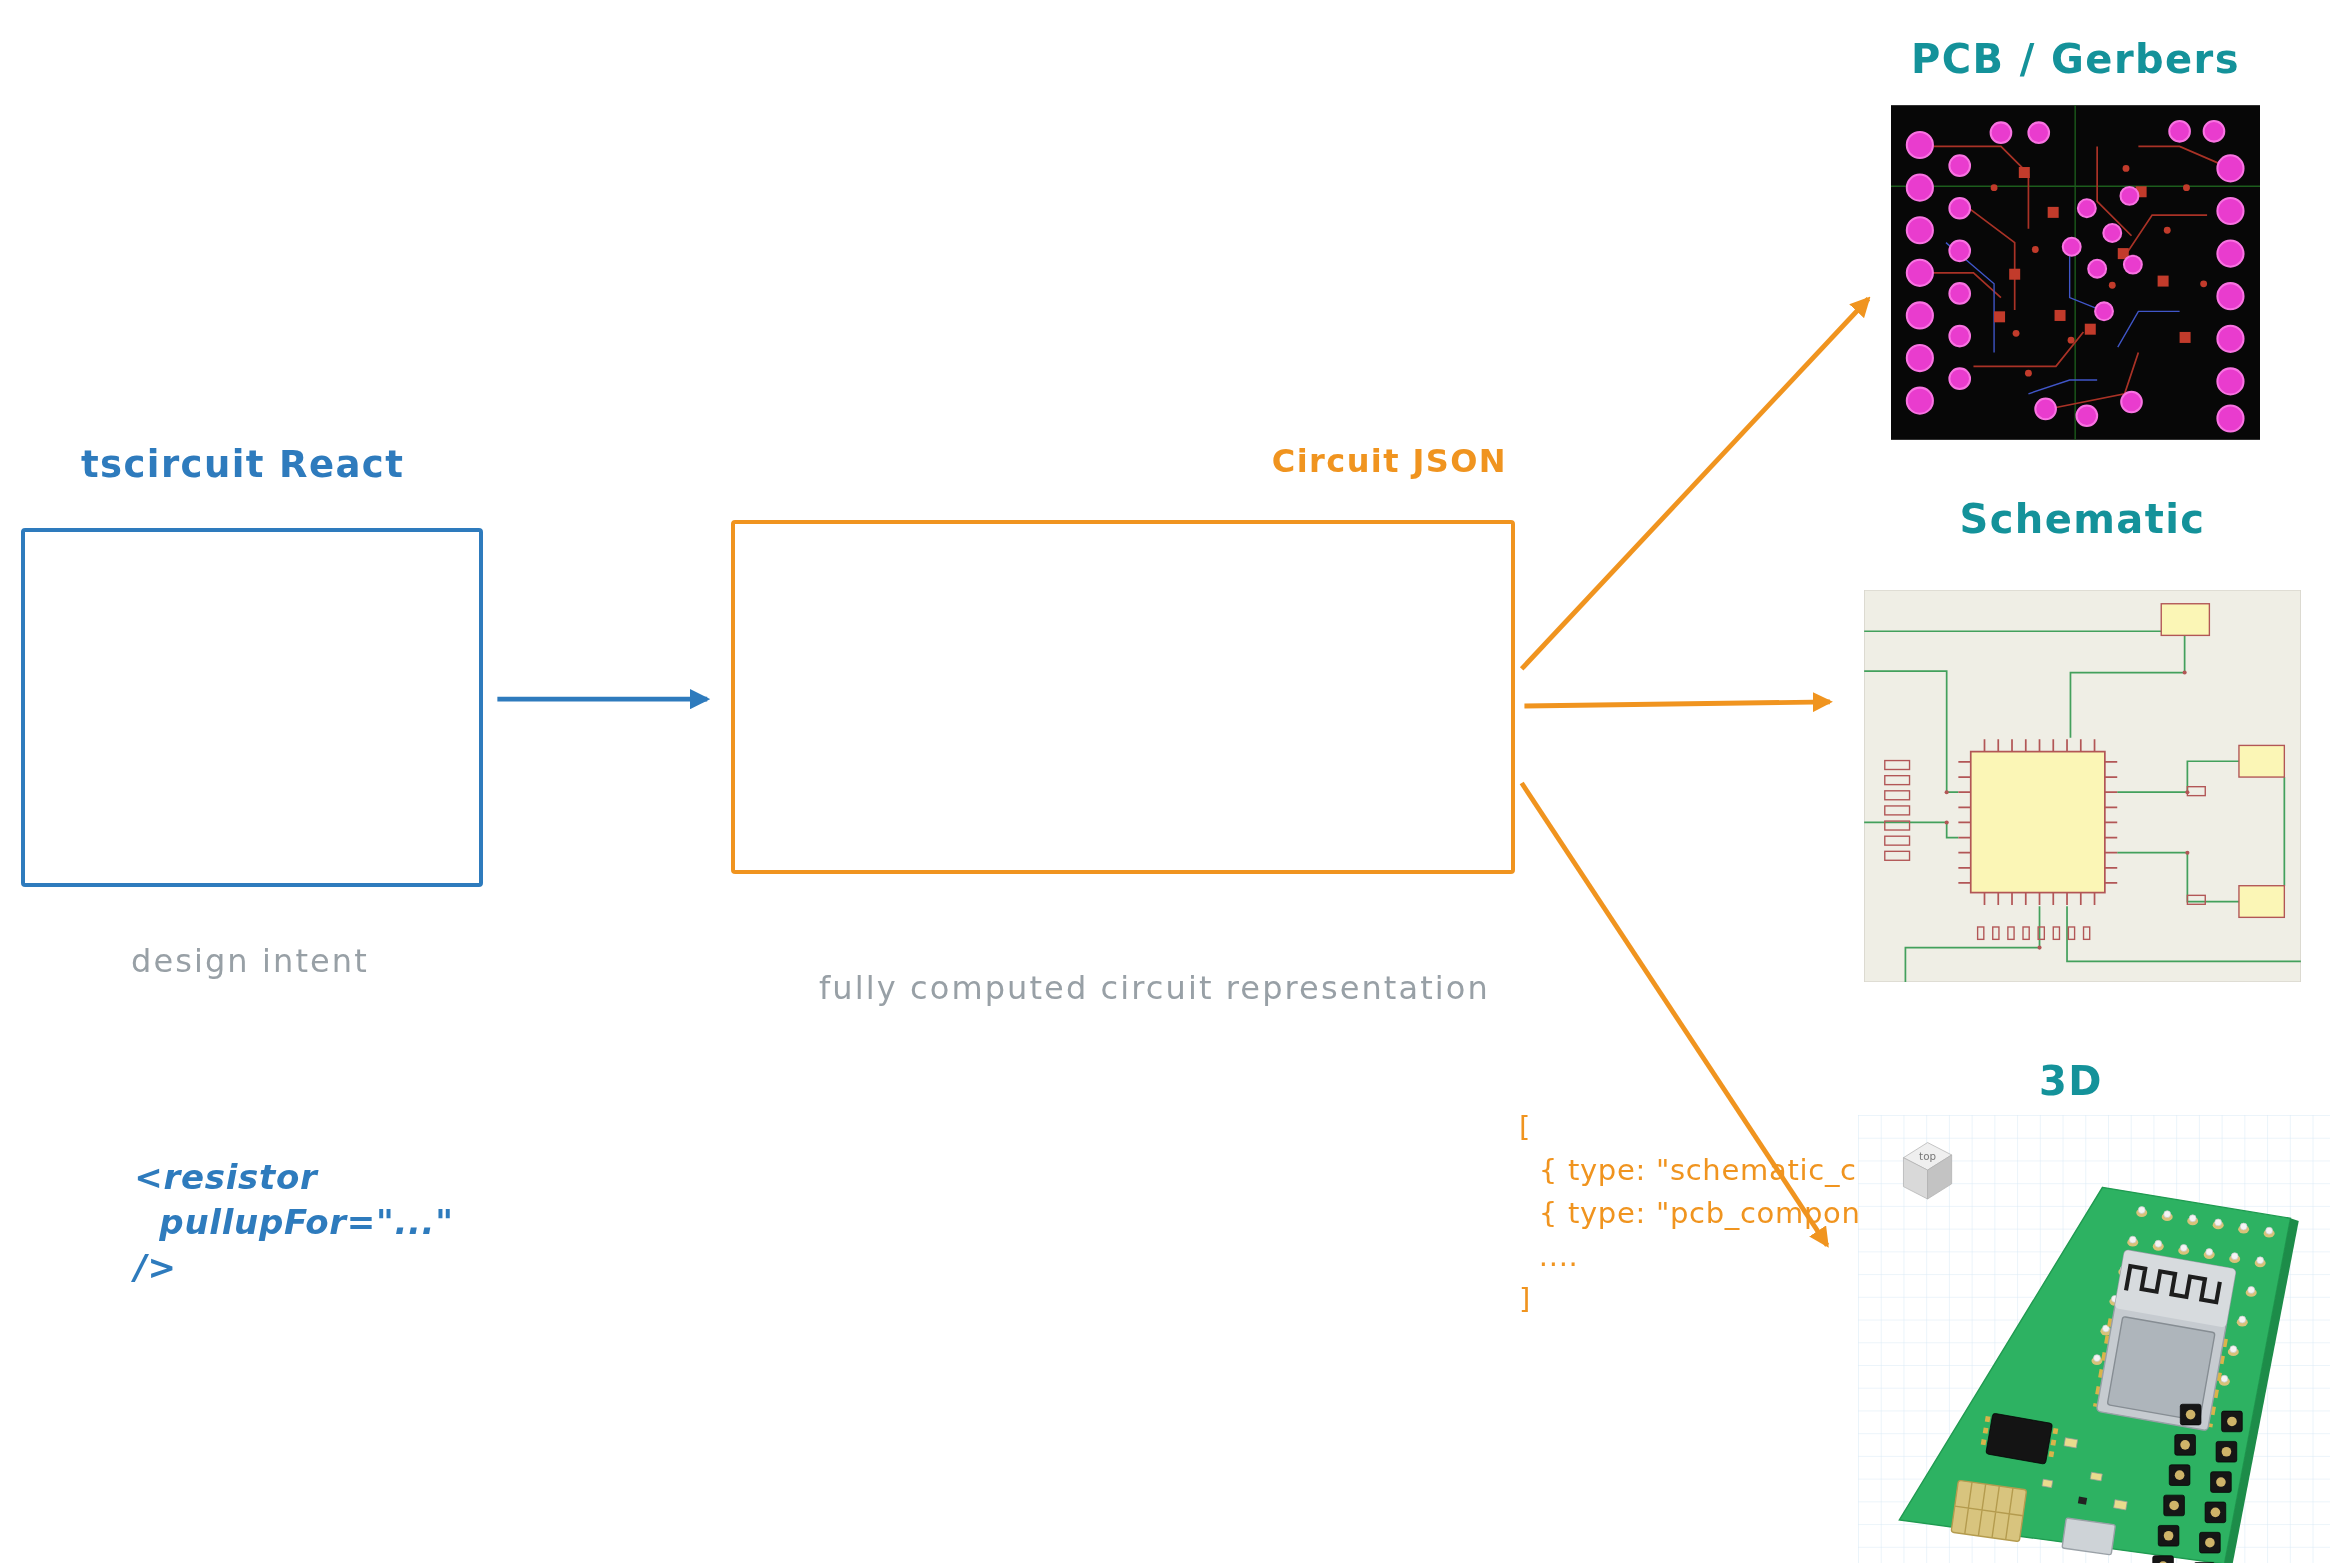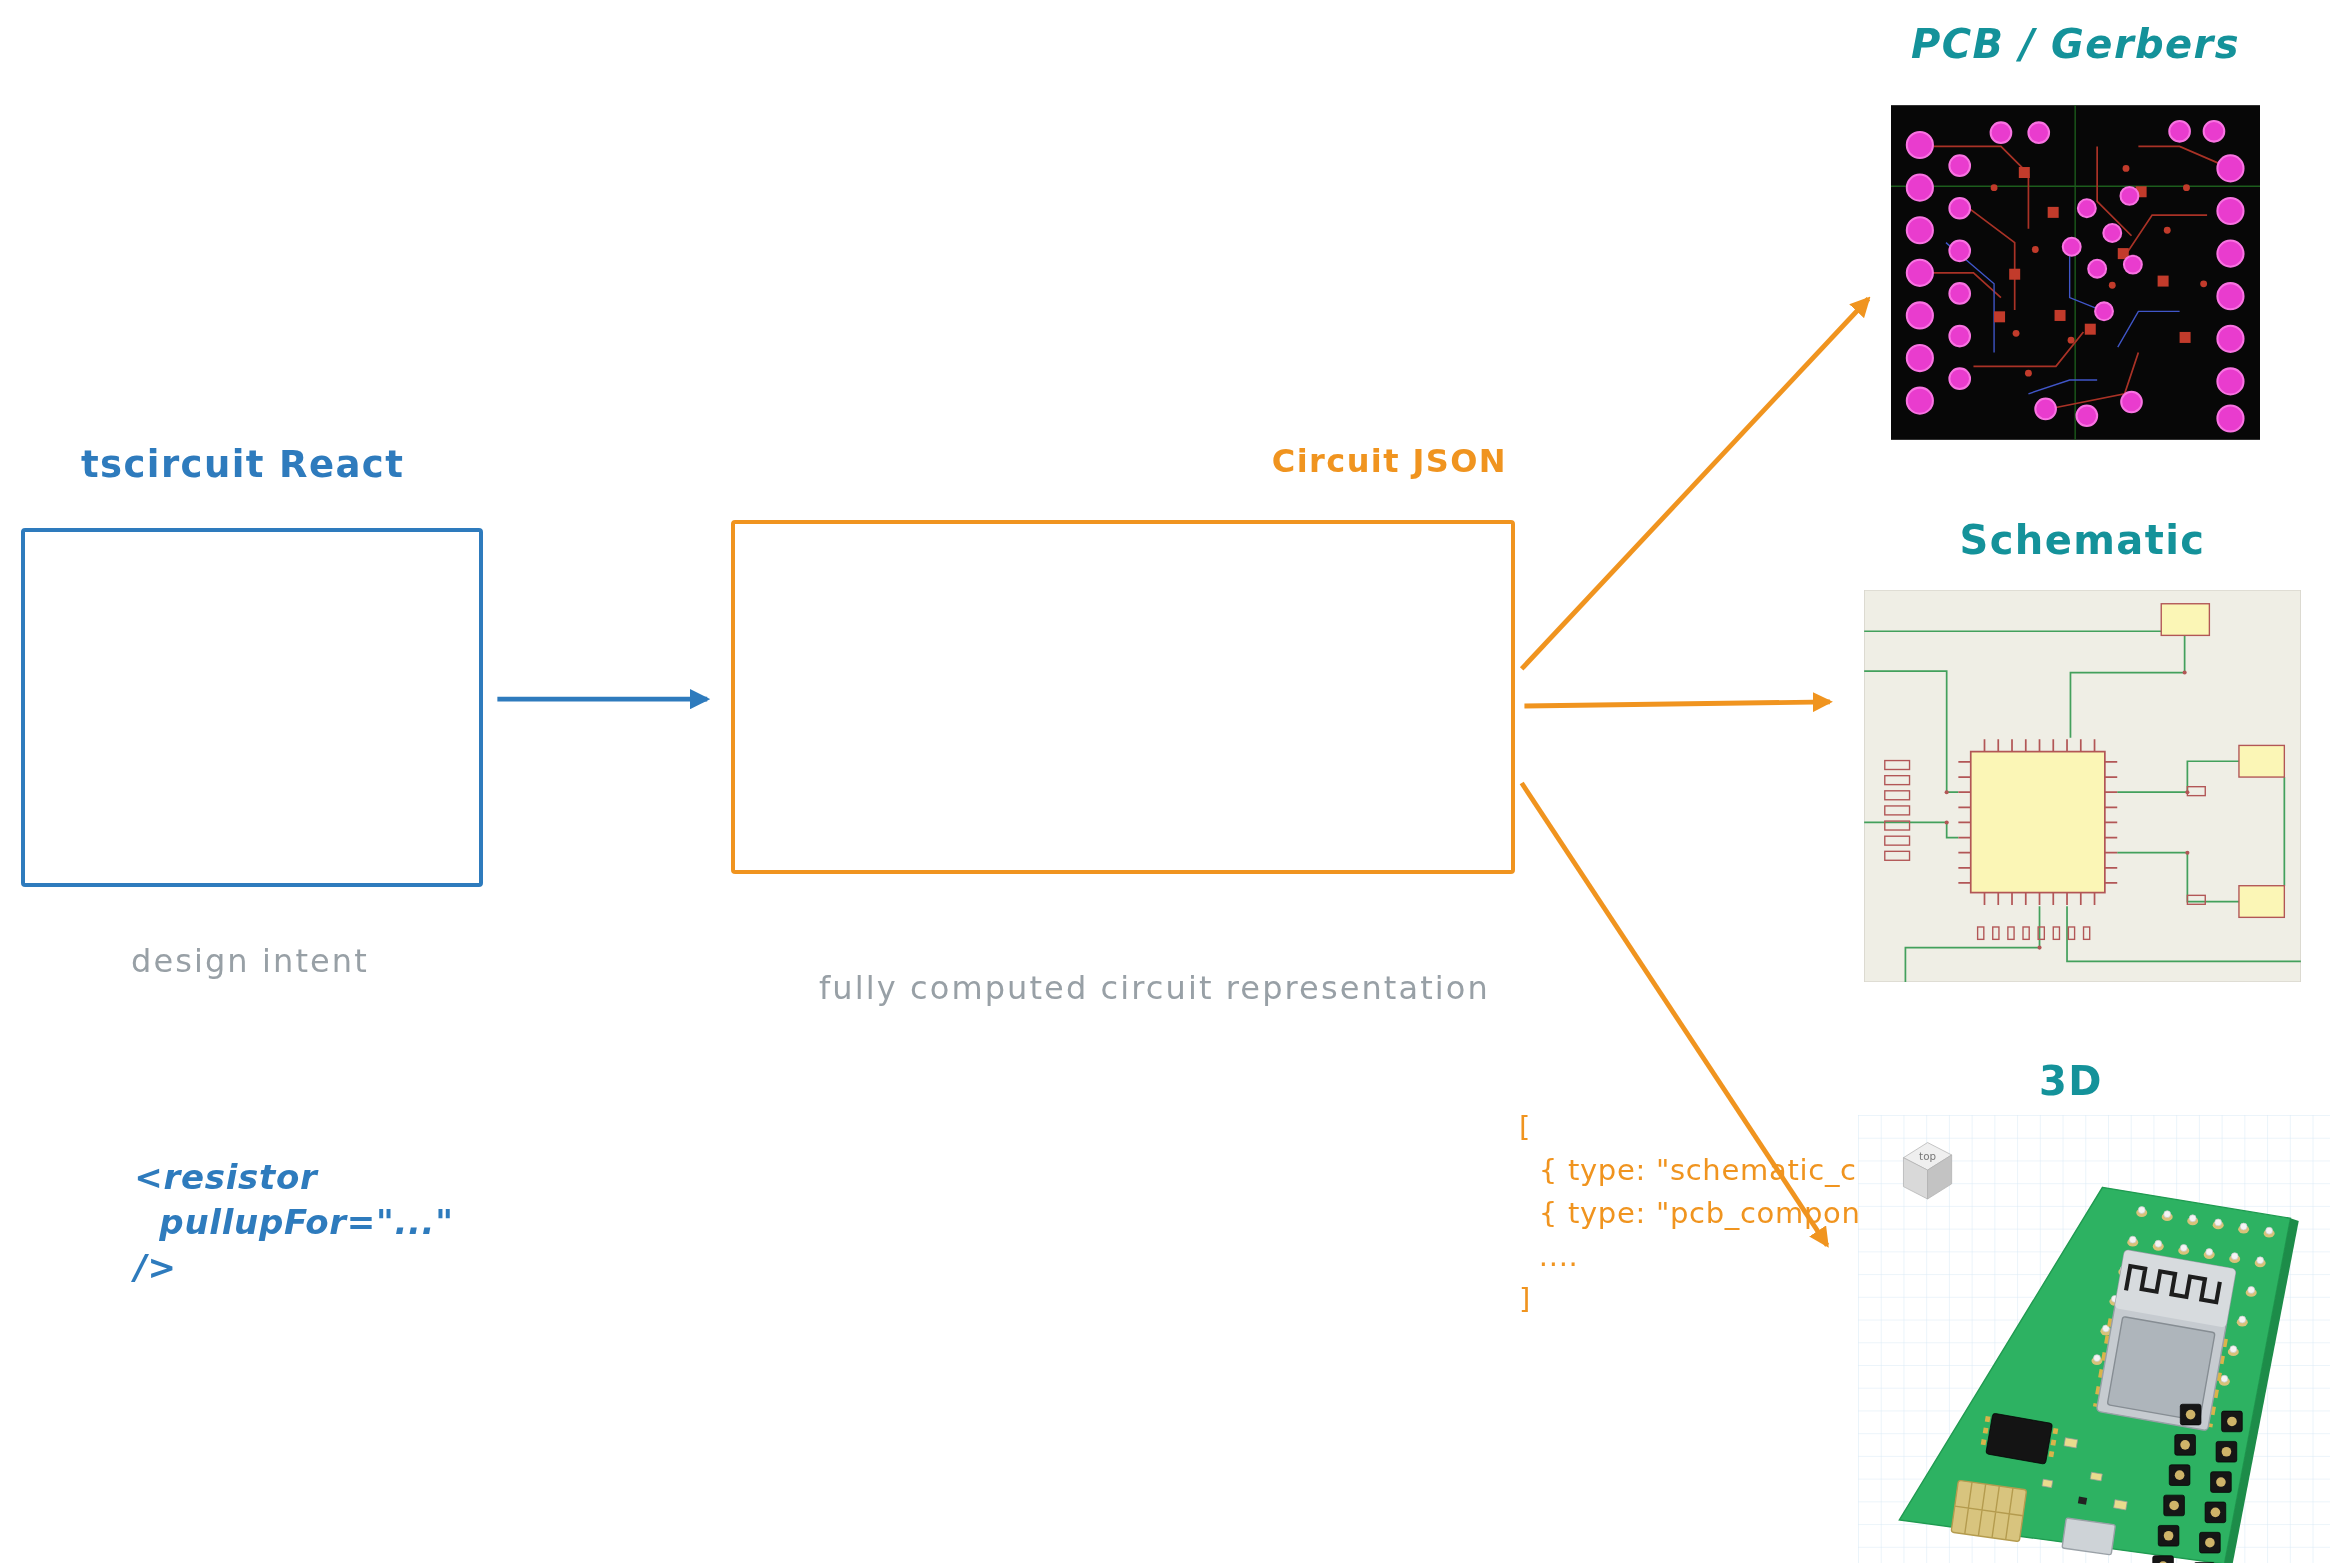--- a/index.html
+++ b/index.html
@@ -8,22 +8,22 @@
   .arrows{position:absolute;left:0;top:0;pointer-events:none;}
 
   .box{position:absolute;background:#fff;border-radius:4.1px;}
   .source-box{left:21.3px;top:528px;width:454px;height:351px;border:4.8px solid var(--c-blue,#2e7bbd);}
   .json-box{left:731px;top:520px;width:776px;height:346px;border:4.8px solid var(--c-orange,#f0941f);}
 
   .section-title{position:absolute;font-weight:bold;letter-spacing:1.4px;}
   .source-title{left:81px;top:443px;font-size:37px;color:var(--c-blue,#2e7bbd);}
   .json-title{left:731px;top:442px;width:776px;text-align:right;font-size:32px;color:var(--c-orange,#f0941f);}
   .output-title{color:var(--c-teal,#14929a);font-size:40px;text-align:center;}
-  .pcb-title{left:1891px;top:21px;width:369px;font-style:italic;}
-  .schematic-title{left:1864px;top:517px;width:437px;}
+  .pcb-title{left:1891px;top:36px;width:369px;}
+  .schematic-title{left:1864px;top:496px;width:437px;}
   .threed-title{left:1851px;top:1058px;width:440px;}
 
   .code{position:absolute;white-space:pre;}
   .source-code{left:109px;top:623px;font-size:34px;line-height:45px;font-weight:bold;color:var(--c-blue,#2e7bbd);letter-spacing:0.7px;font-style:italic;}
   .json-code{left:784px;top:582px;font-size:29px;line-height:43px;color:var(--c-orange,#f0941f);font-weight:500;letter-spacing:0.7px;}
 
   .caption{position:absolute;color:var(--c-gray,#98a0a6);font-size:32px;letter-spacing:2.1px;font-weight:500;margin-top:12px;}
   .source-caption{left:131px;top:930px;}
   .json-caption{left:819px;top:957px;text-align:right;}
 

